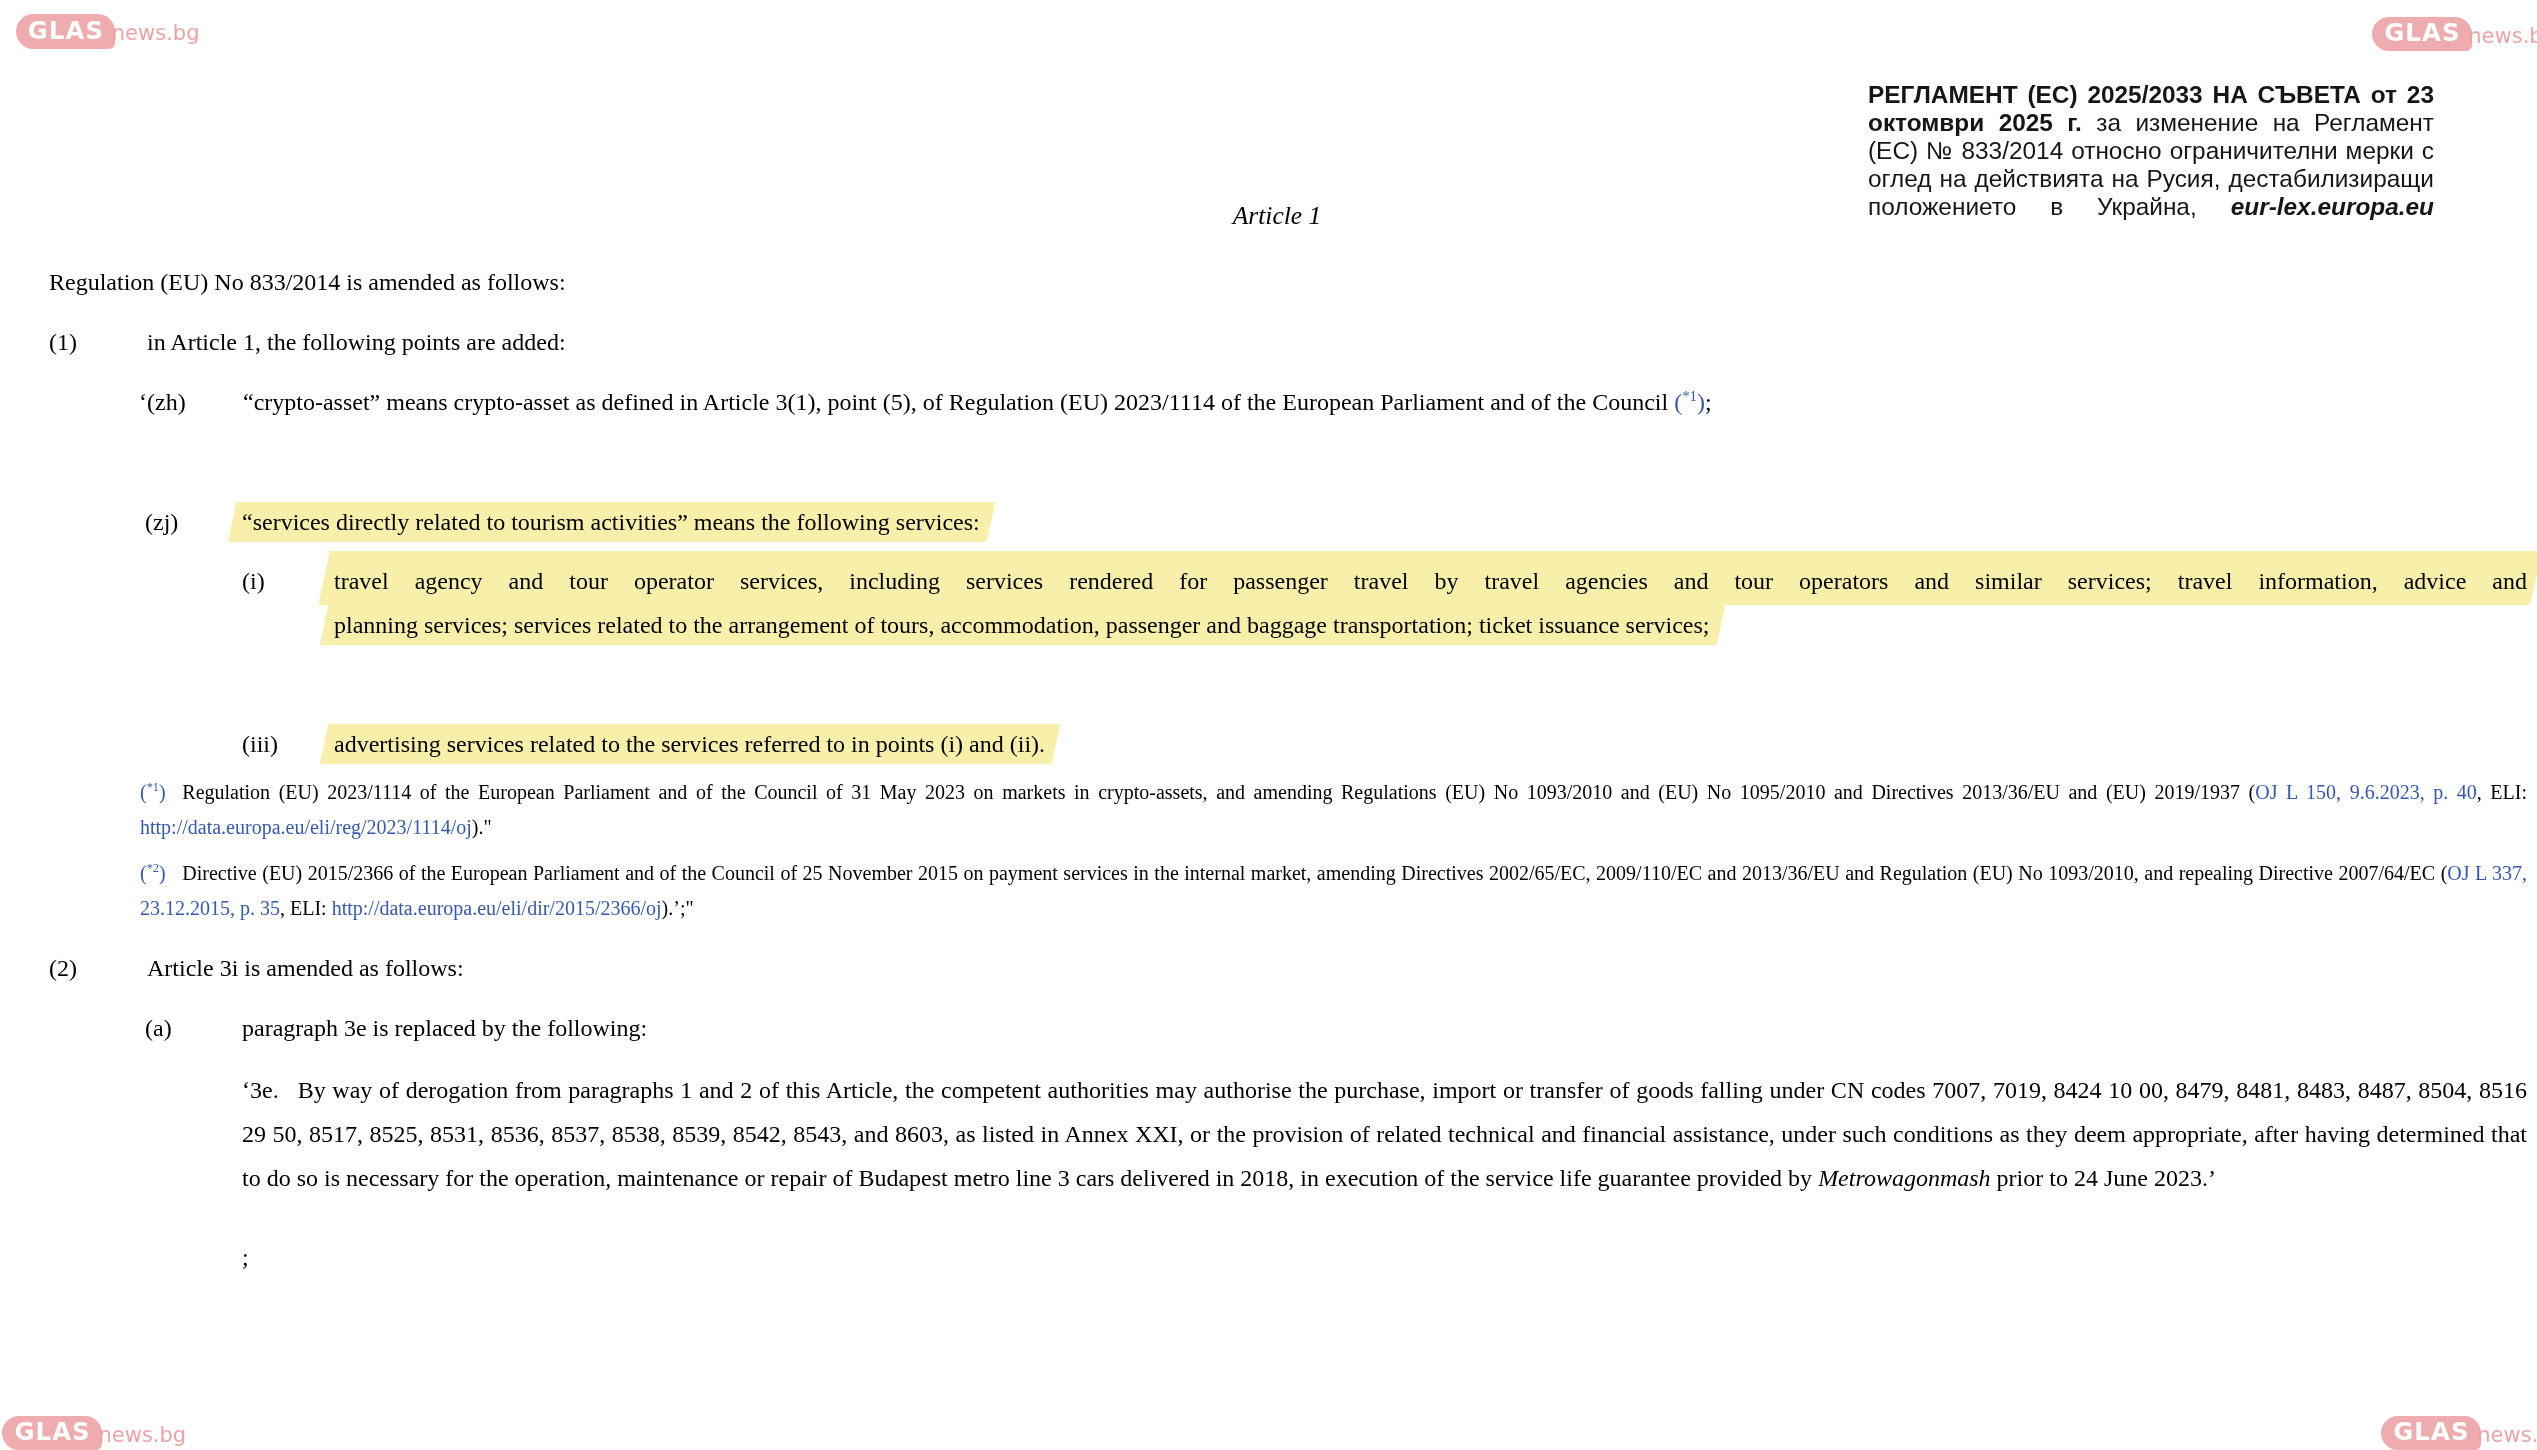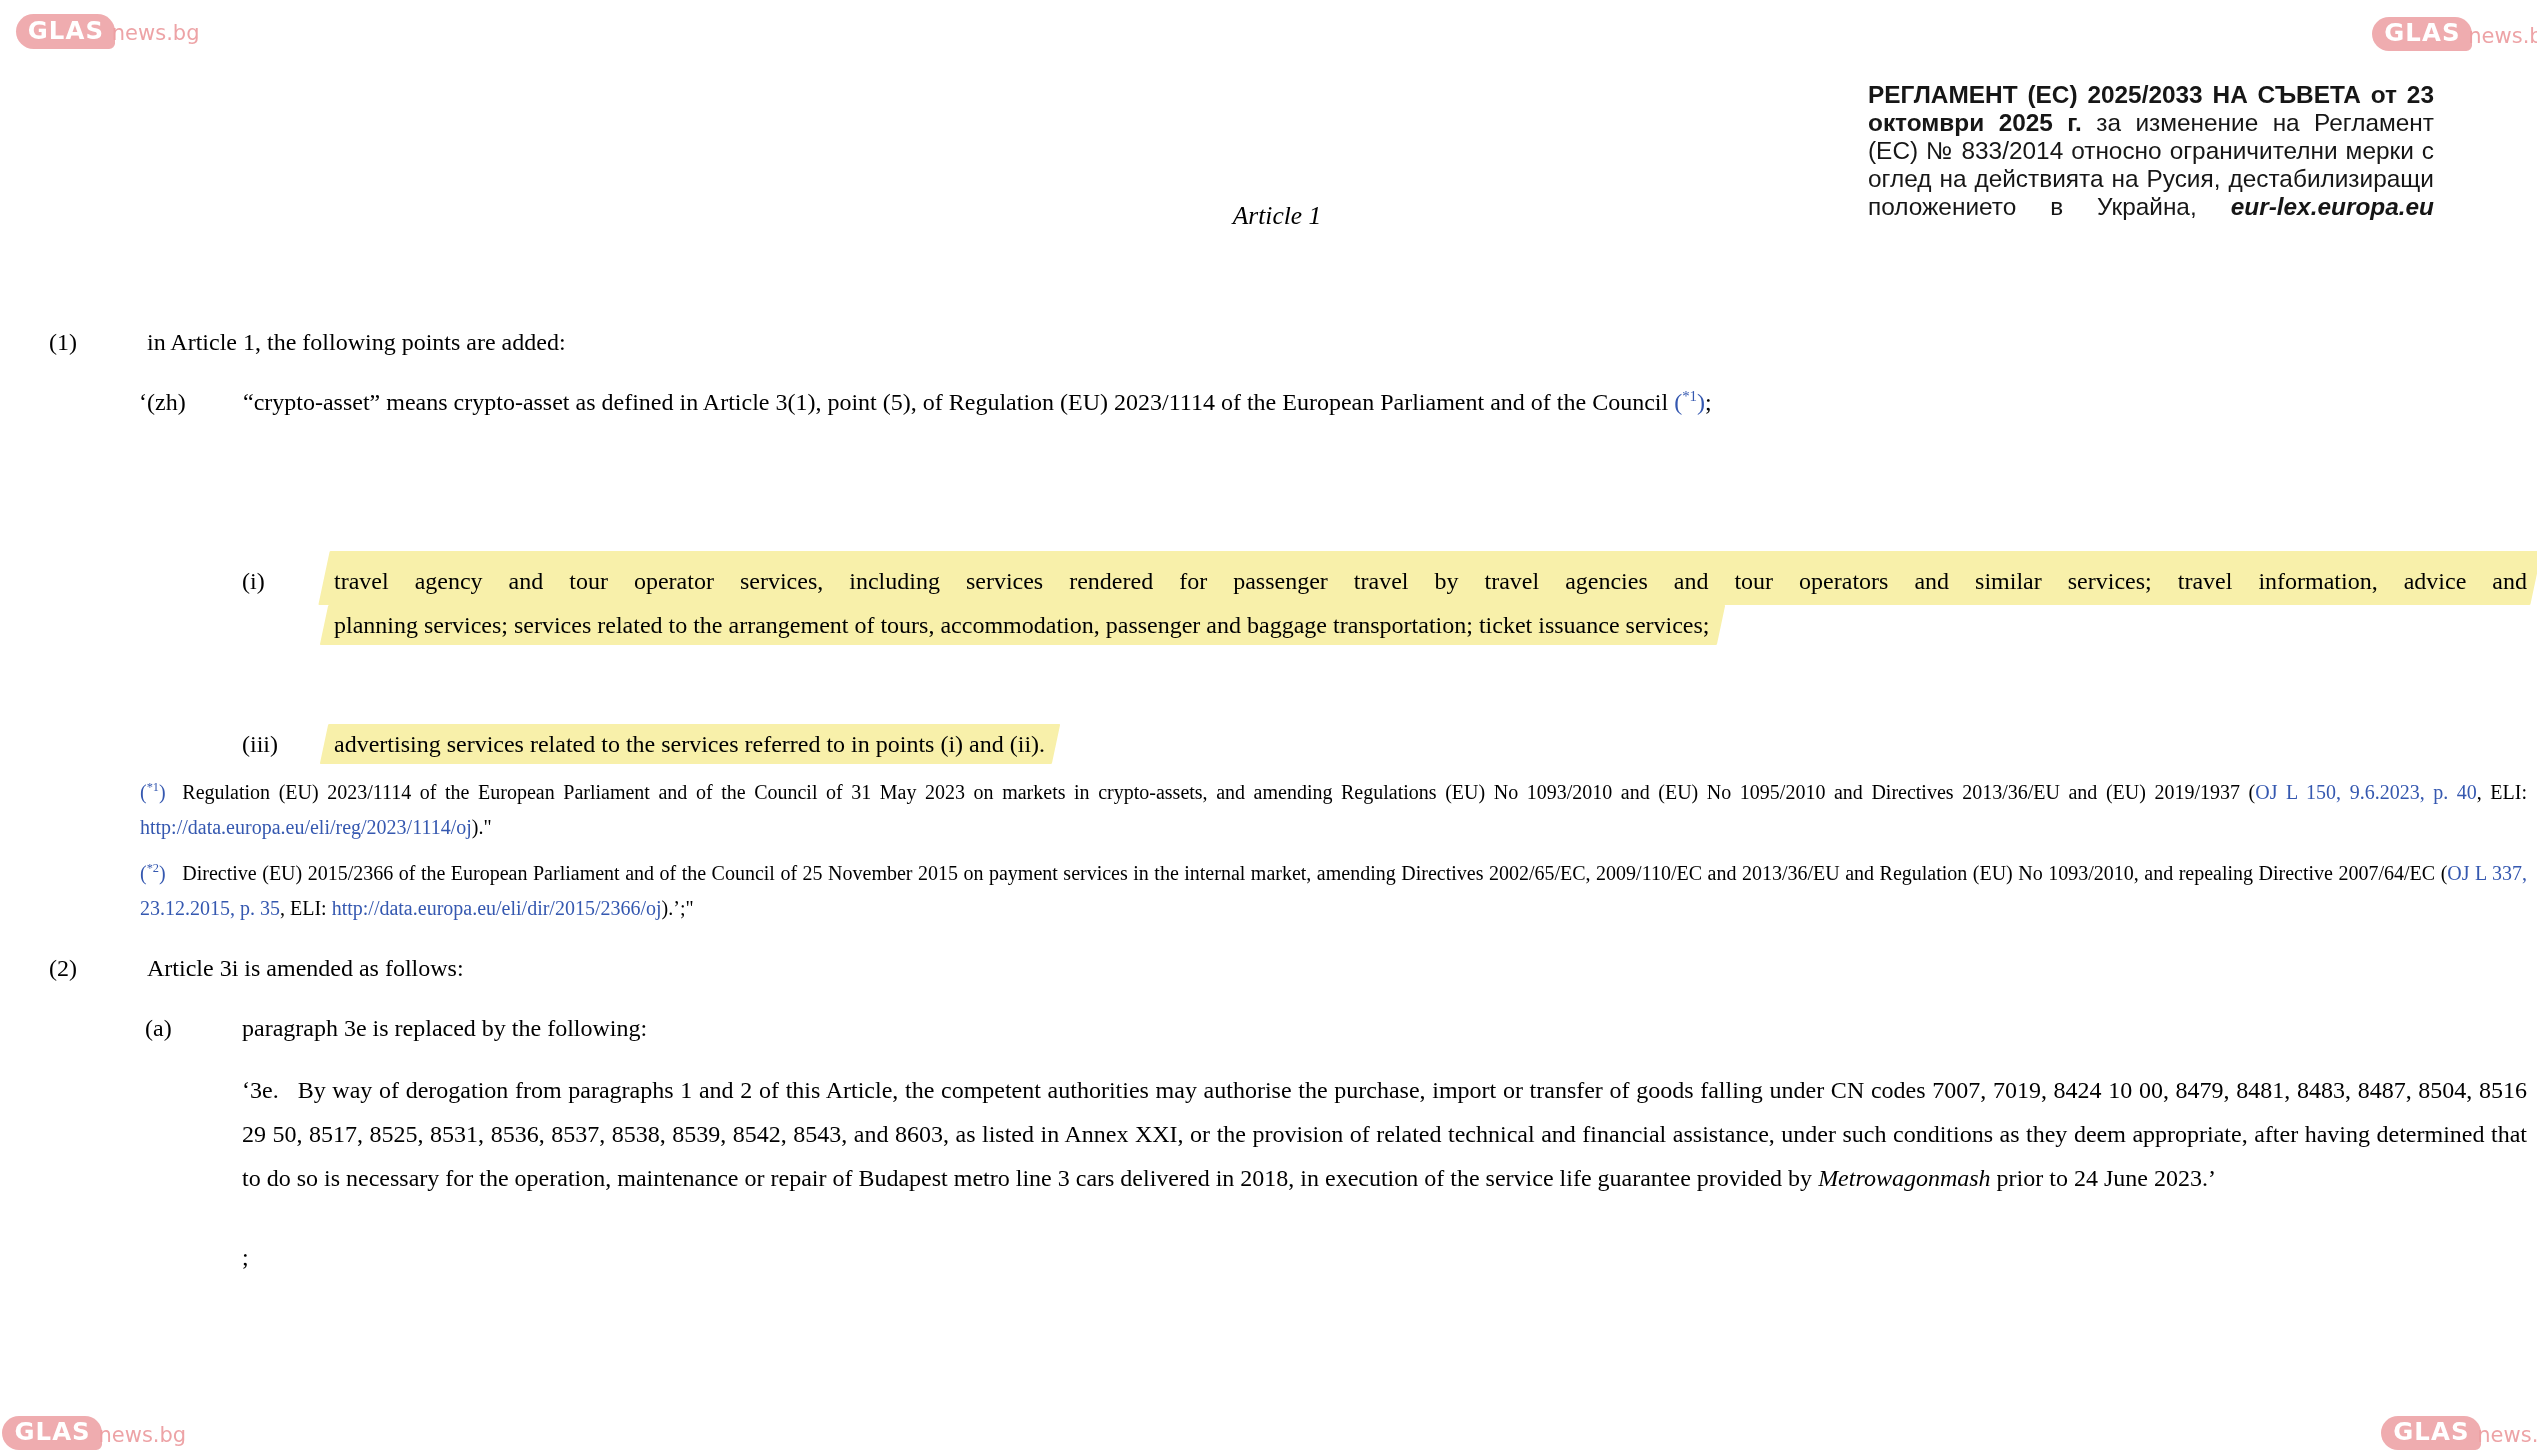--- a/index.html
+++ b/index.html
@@ -117,32 +117,37 @@
     <span class="pill"><span class="brand">GLAS</span></span>
     <span class="suffix">news.bg</span>
   </div>
 
   <div class="bg-header">
     <b>РЕГЛАМЕНТ (ЕС) 2025/2033 НА СЪВЕТА от 23 октомври 2025 г.</b><span> за изменение на Регламент (ЕС) № 833/2014 относно ограничителни мерки с оглед на действията на Русия, дестабилизиращи положението в Украйна, </span><b class="src">eur-lex.europa.eu</b>
   </div>
 
   <div class="article-title">Article 1</div>
 
+  <div class="intro">Regulation (EU) No 833/2014 is amended as follows:</div>
 
   <div class="row r-a1">
     <span class="num">(1)</span>
     <span class="txt">in Article 1, the following points are added:</span>
   </div>
 
   <div class="row r-zh">
     <span class="num">‘(zh)</span>
     <span class="txt"><span>“crypto-asset” means crypto-asset as defined in Article 3(1), point (5), of Regulation (EU) 2023/1114 of the European Parliament and of the Council </span><span class="ref"><span>(</span><sup>*1</sup><span>)</span></span><span>;</span></span>
   </div>
 
 
+  <div class="row r-zj">
+    <span class="num">(zj)</span>
+    <span class="txt"><span class="hl"><span>“services directly related to tourism activities” means the following services:</span></span></span>
+  </div>
 
   <div class="row r-i1">
     <span class="num">(i)</span>
     <span class="txt hl-line"><span>travel agency and tour operator services, including services rendered for passenger travel by travel agencies and tour operators and similar services; travel information, advice and</span></span>
   </div>
   <div class="row r-i2">
     <span class="hl"><span>planning services; services related to the arrangement of tours, accommodation, passenger and baggage transportation; ticket issuance services;</span></span>
   </div>
 
 

